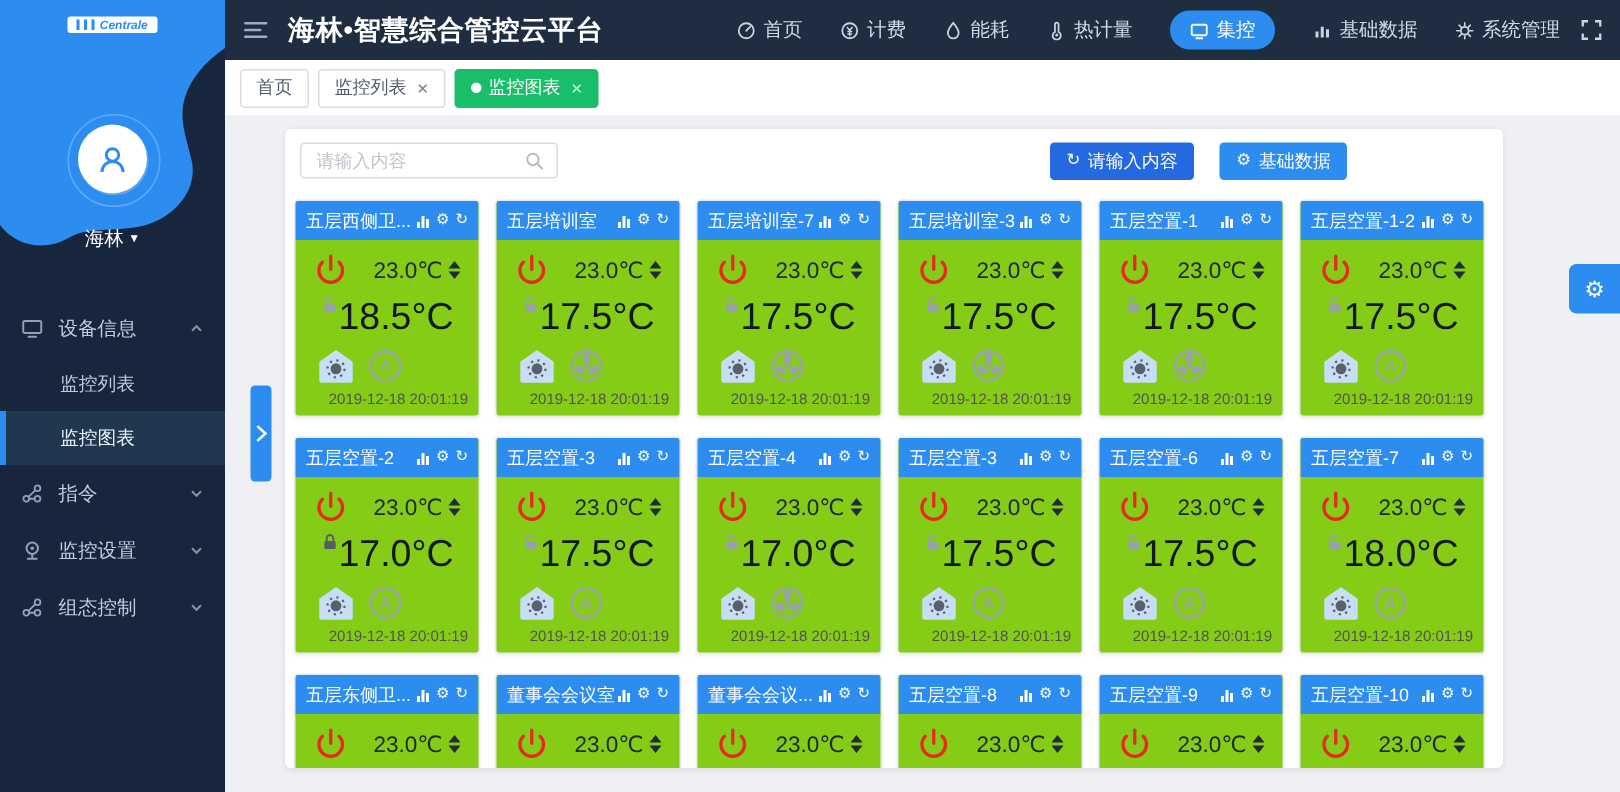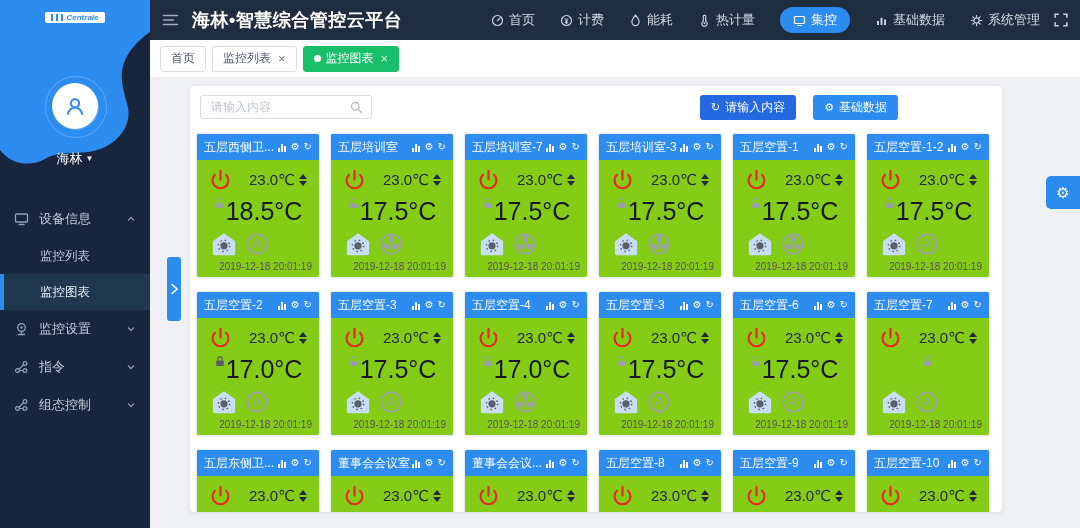--- a/index.html
+++ b/index.html
@@ -142,42 +142,42 @@
       </div>
       <div class="m-sub">
         <span>监控列表</span>
       </div>
       <div class="m-sub active">
         <span>监控图表</span>
       </div>
       <div class="m-item">
         <span class="micon">
           <svg width="15" height="14" viewBox="0 0 15 14">
-            <circle cx="7.5" cy="5.5" r="3.8" fill="none" stroke="currentColor" stroke-width="1.3"></circle>
-            <circle cx="7.5" cy="5.5" r="1.2" fill="currentColor"></circle>
-            <path d="M7.5 9.5v2.5M4.5 12.5h6" stroke="currentColor" stroke-width="1.3" stroke-linecap="round"></path>
-          </svg>
-        </span>
-        <span class="mlabel">监控设置</span>
-        <span class="chev">
-          <svg width="10" height="8" viewBox="0 0 10 8">
-            <path d="M2 2.5 5 5.5 8 2.5" fill="none" stroke="currentColor" stroke-width="1.3"></path>
-          </svg>
-        </span>
-      </div>
-      <div class="m-item">
-        <span class="micon">
-          <svg width="15" height="14" viewBox="0 0 15 14">
             <circle cx="3.5" cy="10.5" r="1.9" fill="none" stroke="currentColor" stroke-width="1.2"></circle>
             <circle cx="11" cy="3.5" r="1.9" fill="none" stroke="currentColor" stroke-width="1.2"></circle>
             <circle cx="11" cy="10.5" r="1.9" fill="none" stroke="currentColor" stroke-width="1.2"></circle>
             <path d="M5 9.3 9.6 4.8M5.4 10.5h3.7" stroke="currentColor" stroke-width="1.2"></path>
           </svg>
         </span>
         <span class="mlabel">指令</span>
+        <span class="chev">
+          <svg width="10" height="8" viewBox="0 0 10 8">
+            <path d="M2 2.5 5 5.5 8 2.5" fill="none" stroke="currentColor" stroke-width="1.3"></path>
+          </svg>
+        </span>
+      </div>
+      <div class="m-item">
+        <span class="micon">
+          <svg width="15" height="14" viewBox="0 0 15 14">
+            <circle cx="7.5" cy="5.5" r="3.8" fill="none" stroke="currentColor" stroke-width="1.3"></circle>
+            <circle cx="7.5" cy="5.5" r="1.2" fill="currentColor"></circle>
+            <path d="M7.5 9.5v2.5M4.5 12.5h6" stroke="currentColor" stroke-width="1.3" stroke-linecap="round"></path>
+          </svg>
+        </span>
+        <span class="mlabel">监控设置</span>
         <span class="chev">
           <svg width="10" height="8" viewBox="0 0 10 8">
             <path d="M2 2.5 5 5.5 8 2.5" fill="none" stroke="currentColor" stroke-width="1.3"></path>
           </svg>
         </span>
       </div>
       <div class="m-item">
         <span class="micon">
           <svg width="15" height="14" viewBox="0 0 15 14">
             <circle cx="3.5" cy="10.5" r="1.9" fill="none" stroke="currentColor" stroke-width="1.2"></circle>
@@ -957,20 +957,21 @@
               </span>
             </span>
           </div>
           <div class="temp-row">
             <span class="lock">
               <svg width="12" height="12" viewBox="0 0 12 12">
                 <path d="M3.2 6V4.1a2.3 2.3 0 0 1 4.4-.9" fill="none" stroke="#98a0ac" stroke-width="1.2"></path>
                 <rect x="2.2" y="5.9" width="7.4" height="5.2" rx="1" fill="#98a0ac"></rect>
               </svg>
             </span>
+            <span class="temp">18.0°C</span>
           </div>
           <div class="mode-row">
             <span>
               <svg width="26" height="26" viewBox="0 0 28 28">
                 <path d="M14 2.5 L26 11 V24.3 a1.8 1.8 0 0 1-1.8 1.8 H3.8 A1.8 1.8 0 0 1 2 24.3 V11 Z" fill="#c8ddf6"></path>
                 <circle cx="14" cy="16" r="3.9" fill="#5a6069"></circle>
                 <circle cx="14" cy="16" r="6.1" fill="none" stroke="#5a6069" stroke-width="1.6" stroke-dasharray="1.6 3.2"></circle>
               </svg>
             </span>
             <span>

